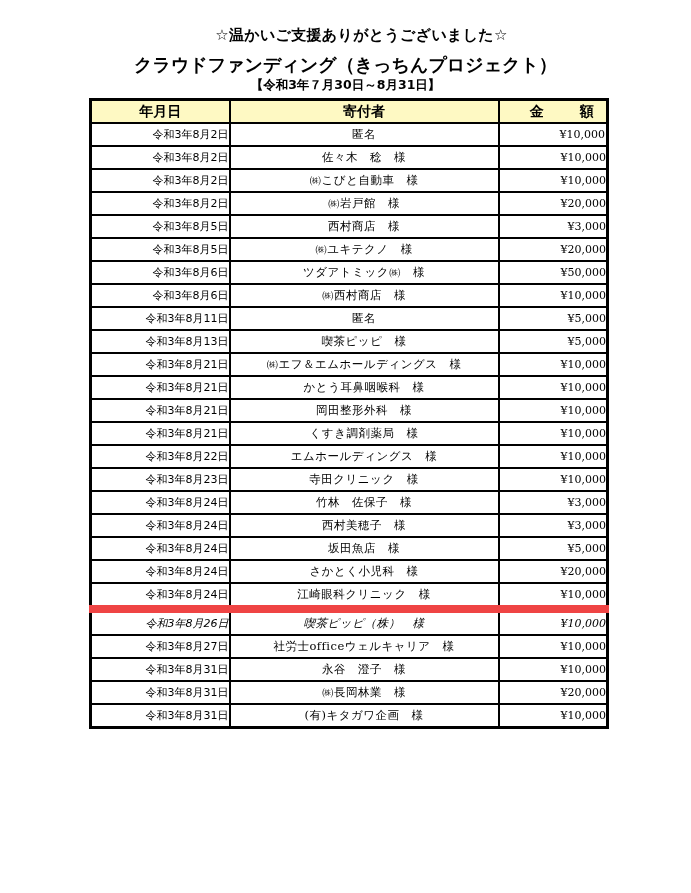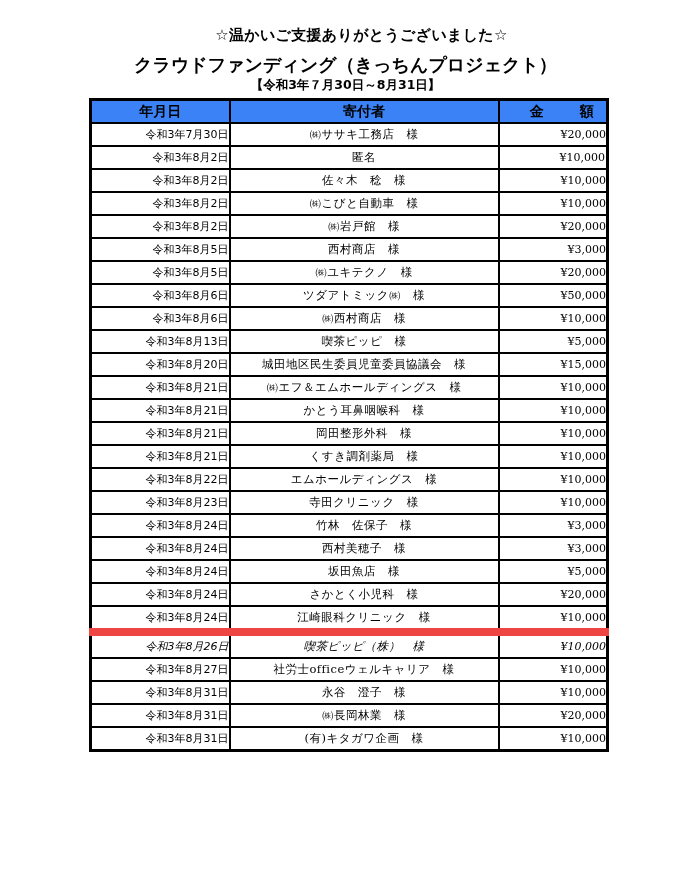--- a/index.html
+++ b/index.html
@@ -13,21 +13,21 @@
     border-collapse: collapse; table-layout: fixed;
     border: 3px solid #000;
   }
   table.ledger col.c-date { width: 139px; }
   table.ledger col.c-name { width: 269px; }
   table.ledger col.c-amt { width: 109px; }
   table.ledger th, table.ledger td {
     border: 2px solid #000; padding: 0; height: 21px; white-space: nowrap; overflow: hidden;
   }
   table.ledger th {
-    background: #3b82f6; font-size: 14px; font-weight: bold; height: 21px; text-align: center;
+    background: #fef9c3; font-size: 14px; font-weight: bold; height: 21px; text-align: center;
   }
   th.amt-head { text-align: left; }
   th.amt-head span { display: inline-block; }
   th.amt-head .a1 { margin-left: 18px; }
   th.amt-head .a2 { margin-left: 36px; }
   td.date { text-align: right; font-size: 11px; padding-right: 5px; }
   td.name { text-align: center; font-size: 11.5px; font-family: "DejaVu Serif", "Liberation Serif", serif; letter-spacing: 0.5px; }
   td.amt { text-align: right; font-size: 11px; padding-right: 9px; font-family: "DejaVu Serif", "Liberation Serif", serif; }
   td.amt.flush { padding-right: 1px; }
   tr.thick-top td { border-top: 8px solid #ef4444; font-style: italic; }
@@ -46,25 +46,20 @@
       <col class="c-amt">
   </colgroup>
   <thead>
     <tr>
       <th>年月日</th>
       <th>寄付者</th>
       <th class="amt-head"><span class="a1">金</span><span class="a2">額</span></th>
     </tr>
   </thead>
   <tbody>
-    <tr>
-        <td class="date">令和3年7月30日</td>
-        <td class="name">㈱ササキ工務店　様</td>
-        <td class="amt">¥20,000</td>
-      </tr>
     <tr>
         <td class="date">令和3年8月2日</td>
         <td class="name">匿名</td>
         <td class="amt flush">¥10,000</td>
       </tr>
     <tr>
         <td class="date">令和3年8月2日</td>
         <td class="name">佐々木　稔　様</td>
         <td class="amt">¥10,000</td>
       </tr>
@@ -92,28 +87,28 @@
         <td class="date">令和3年8月6日</td>
         <td class="name">ツダアトミック㈱　様</td>
         <td class="amt">¥50,000</td>
       </tr>
     <tr>
         <td class="date">令和3年8月6日</td>
         <td class="name">㈱西村商店　様</td>
         <td class="amt">¥10,000</td>
       </tr>
     <tr>
+        <td class="date">令和3年8月11日</td>
+        <td class="name">匿名</td>
+        <td class="amt">¥5,000</td>
+      </tr>
+    <tr>
         <td class="date">令和3年8月13日</td>
         <td class="name">喫茶ピッピ　様</td>
         <td class="amt">¥5,000</td>
-      </tr>
-    <tr>
-        <td class="date">令和3年8月20日</td>
-        <td class="name">城田地区民生委員児童委員協議会　様</td>
-        <td class="amt">¥15,000</td>
       </tr>
     <tr>
         <td class="date">令和3年8月21日</td>
         <td class="name">㈱エフ＆エムホールディングス　様</td>
         <td class="amt">¥10,000</td>
       </tr>
     <tr>
         <td class="date">令和3年8月21日</td>
         <td class="name">かとう耳鼻咽喉科　様</td>
         <td class="amt">¥10,000</td>

